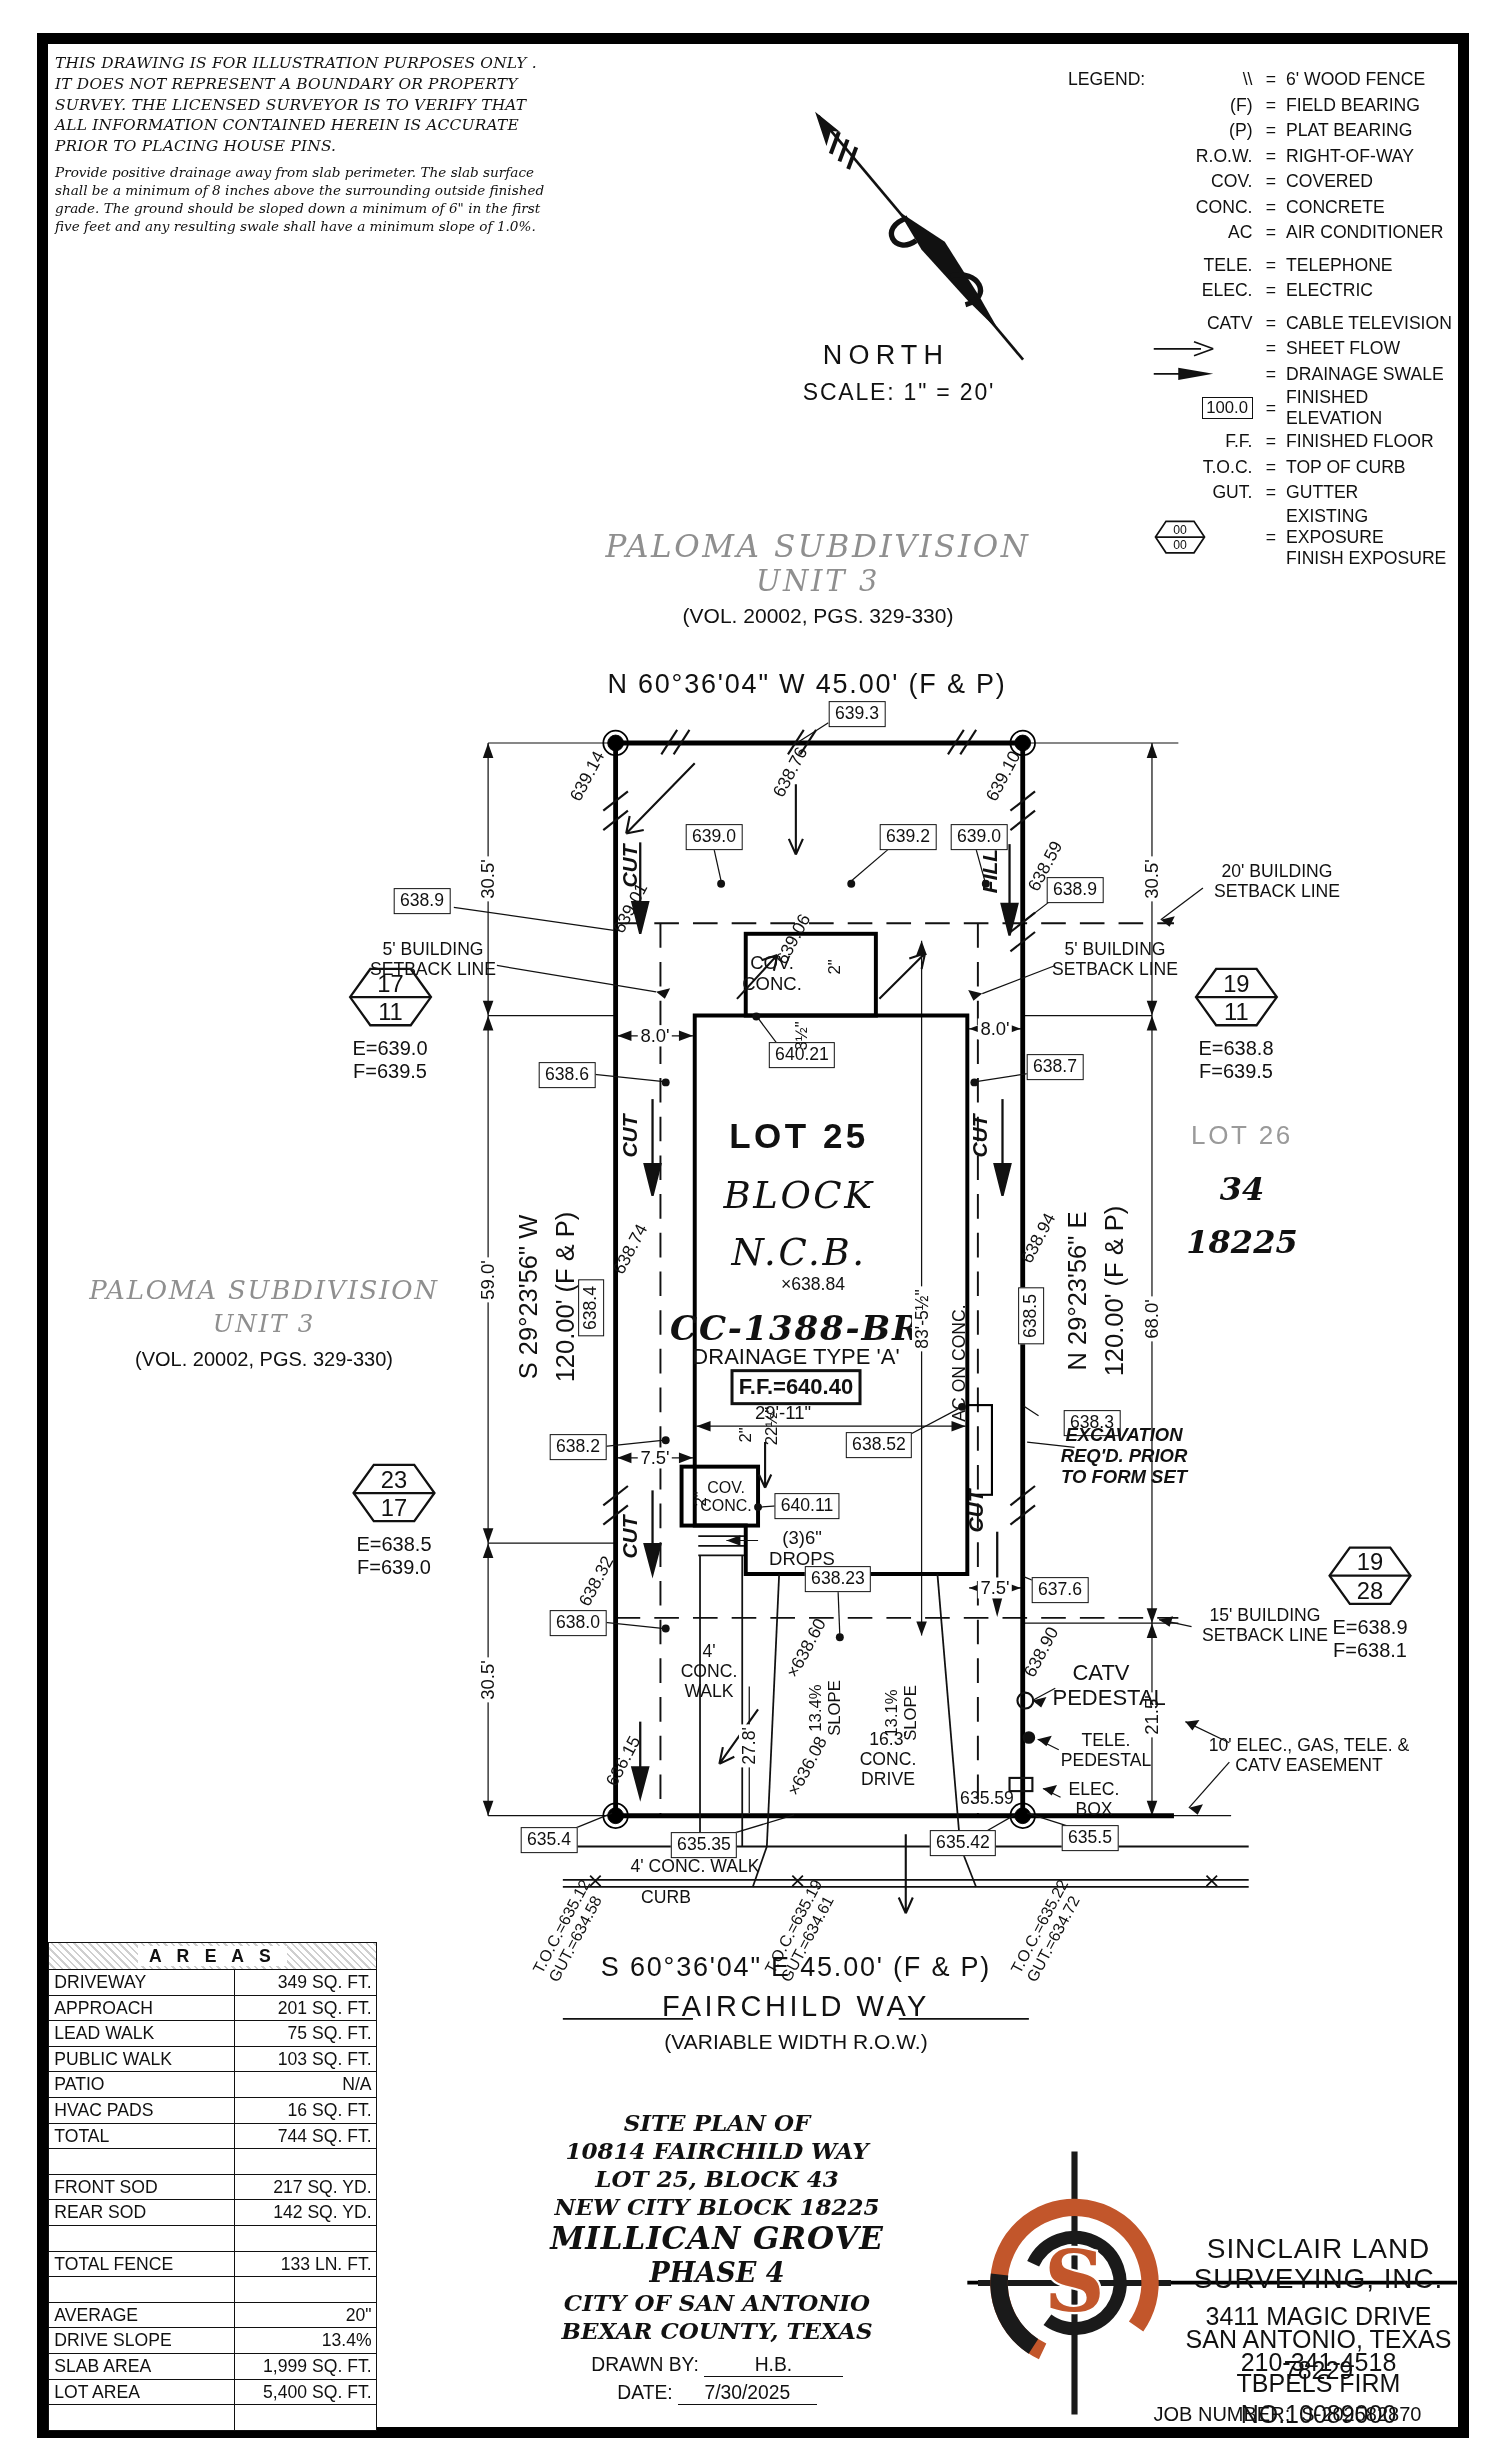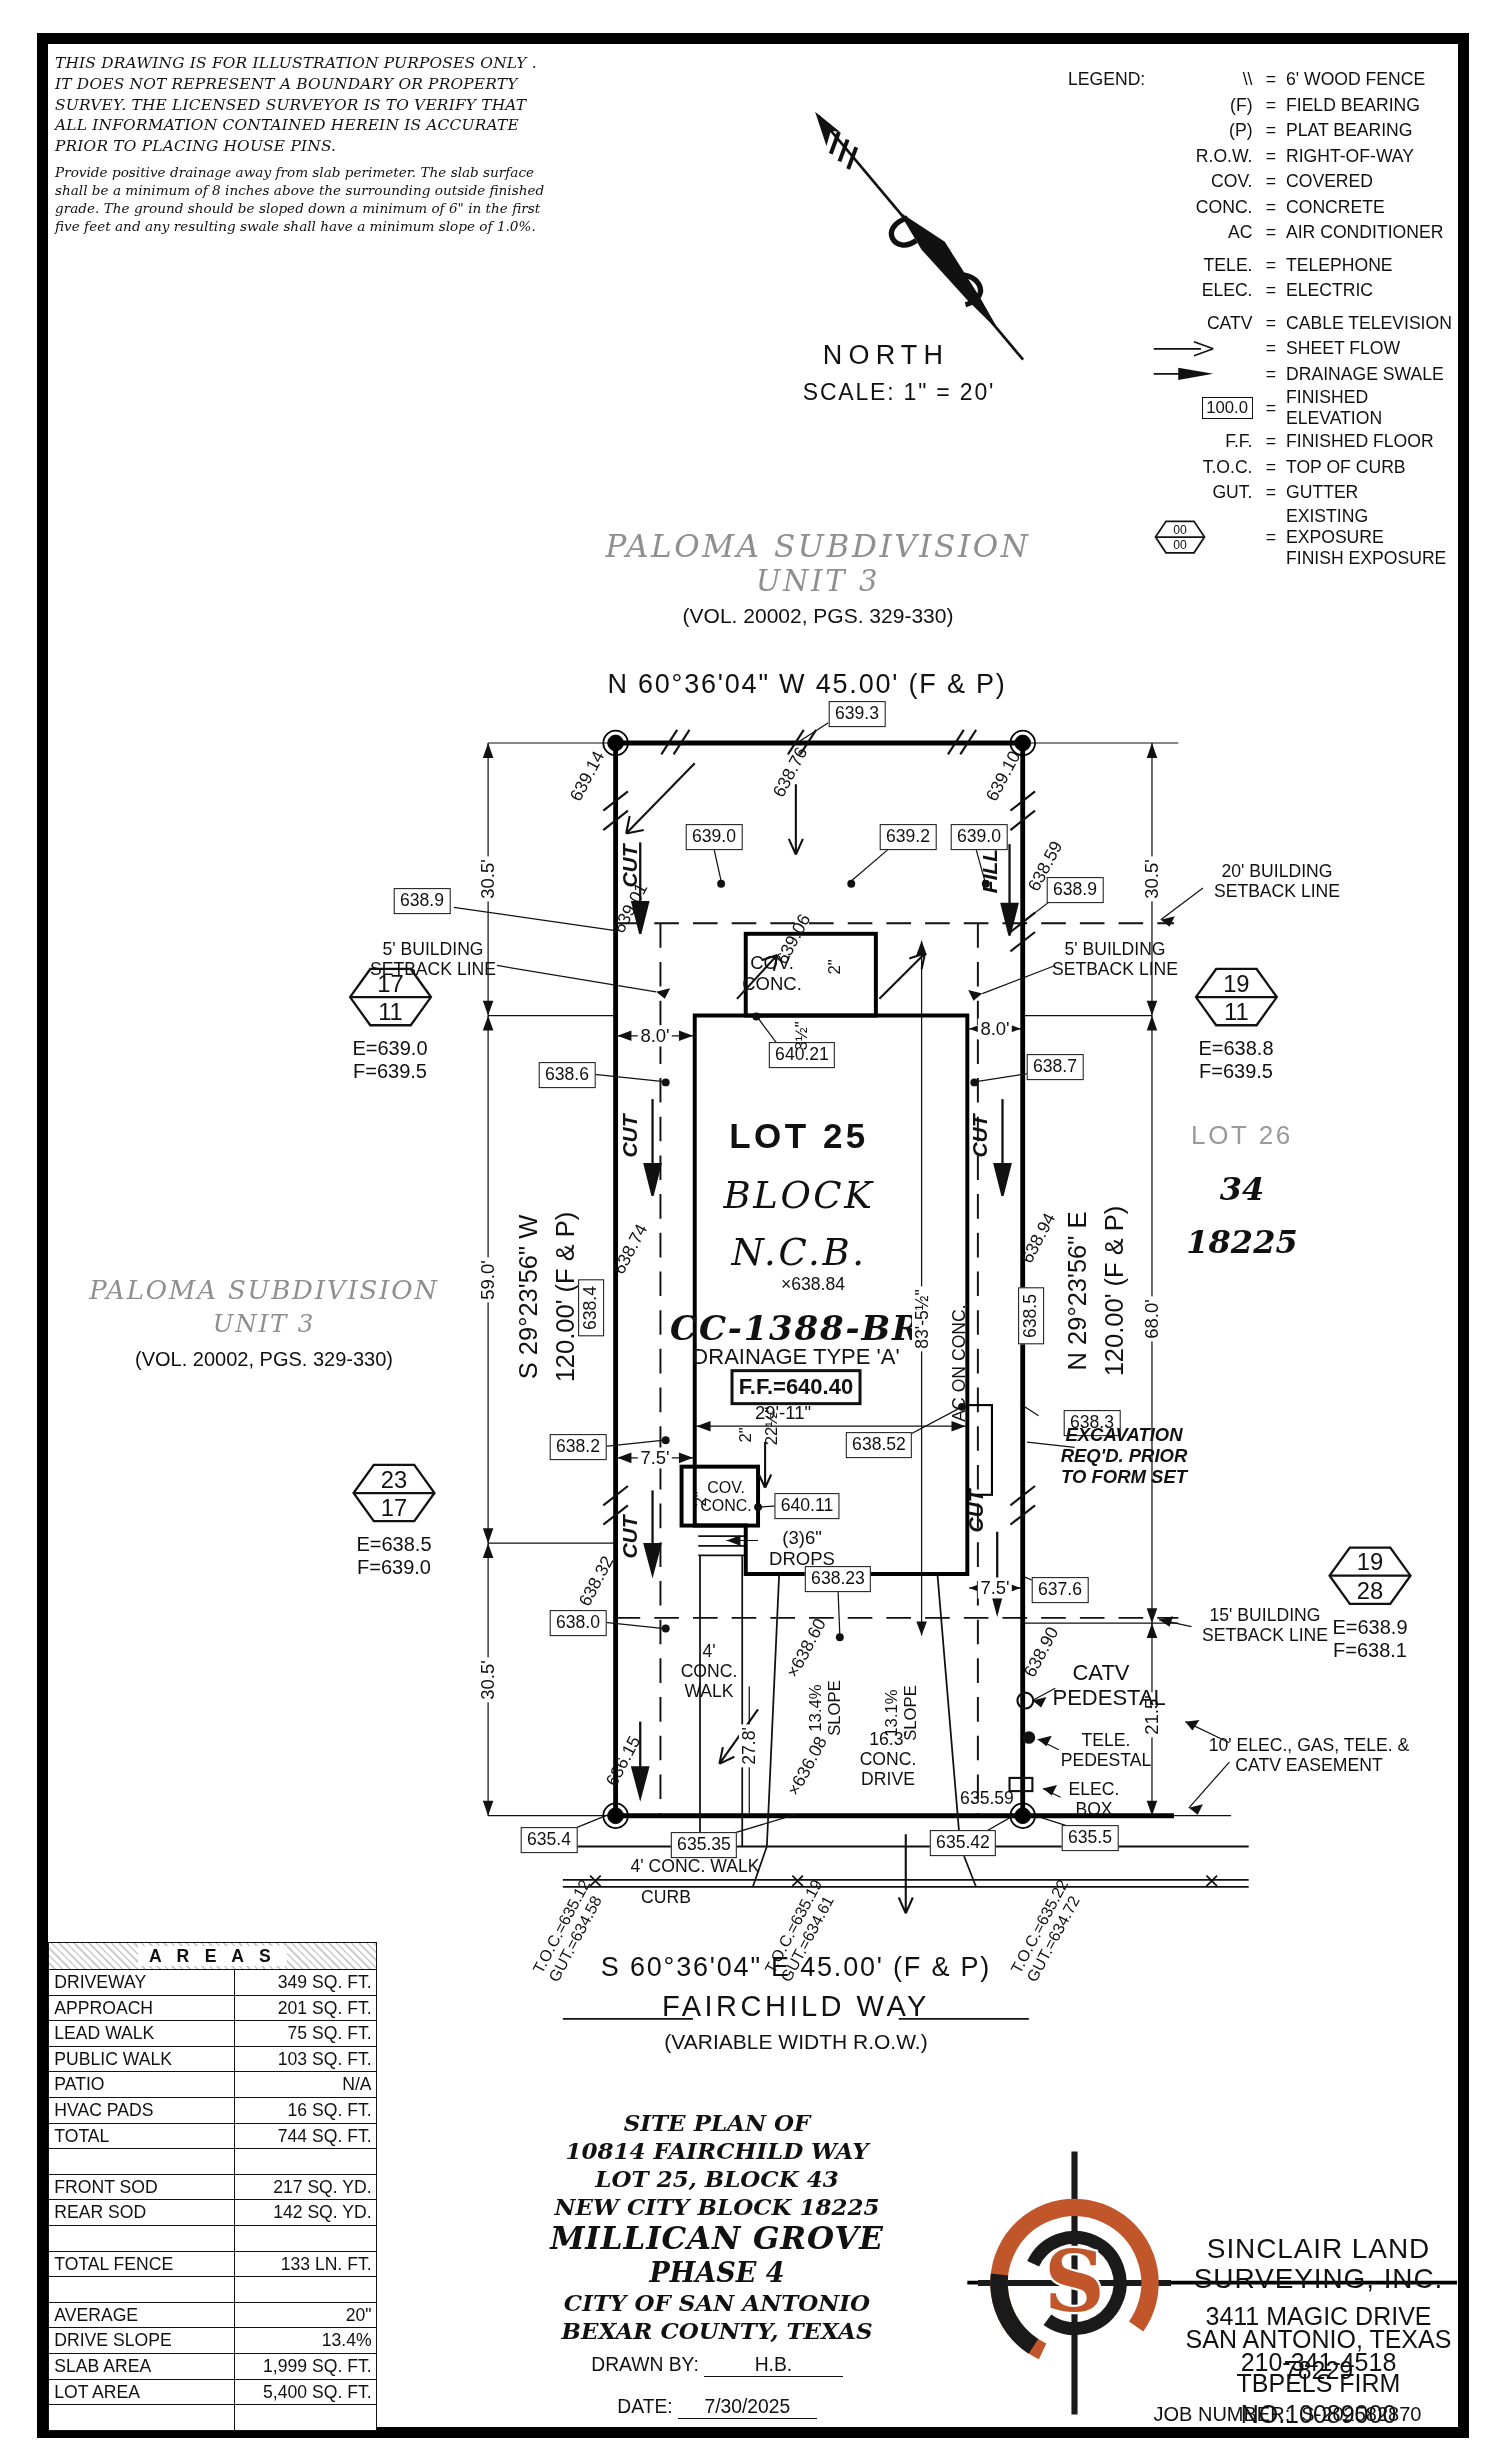--- a/index.html
+++ b/index.html
@@ -694,21 +694,21 @@
     <div class="tb1">LOT 25, BLOCK 43</div>
     <div class="tb1">NEW CITY BLOCK 18225</div>
     <div class="tb-big">MILLICAN GROVE</div>
     <div class="tb-mid">PHASE 4</div>
     <div class="tb1">CITY OF SAN ANTONIO</div>
     <div class="tb1">BEXAR COUNTY, TEXAS</div>
     <div class="drawn">
       <span>DRAWN BY:</span>
       <span class="ul">H.B.</span>
     </div>
-    <div class="drawn" style="margin-top:19px;">
+    <div class="drawn" style="margin-top:5px;">
       <span>DATE:</span>
       <span class="ul">7/30/2025</span>
     </div>
   </div>
 
   <svg class="lw" style="left:978px;top:2151px;" width="193" height="264" viewBox="0 0 220 300">
     <line x1="110" y1="0" x2="110" y2="300" stroke="#1a1a1a" stroke-width="7"></line>
     <line x1="0" y1="150" x2="220" y2="150" stroke="#1a1a1a" stroke-width="7"></line>
     <circle cx="110" cy="150" r="86" stroke="#c2562b" stroke-width="20" fill="none" stroke-dasharray="420 121" transform="rotate(115 110 150)"></circle>
     <circle cx="110" cy="150" r="86" stroke="#1a1a1a" stroke-width="20" fill="none" stroke-dasharray="95 446" transform="rotate(123 110 150)"></circle>

